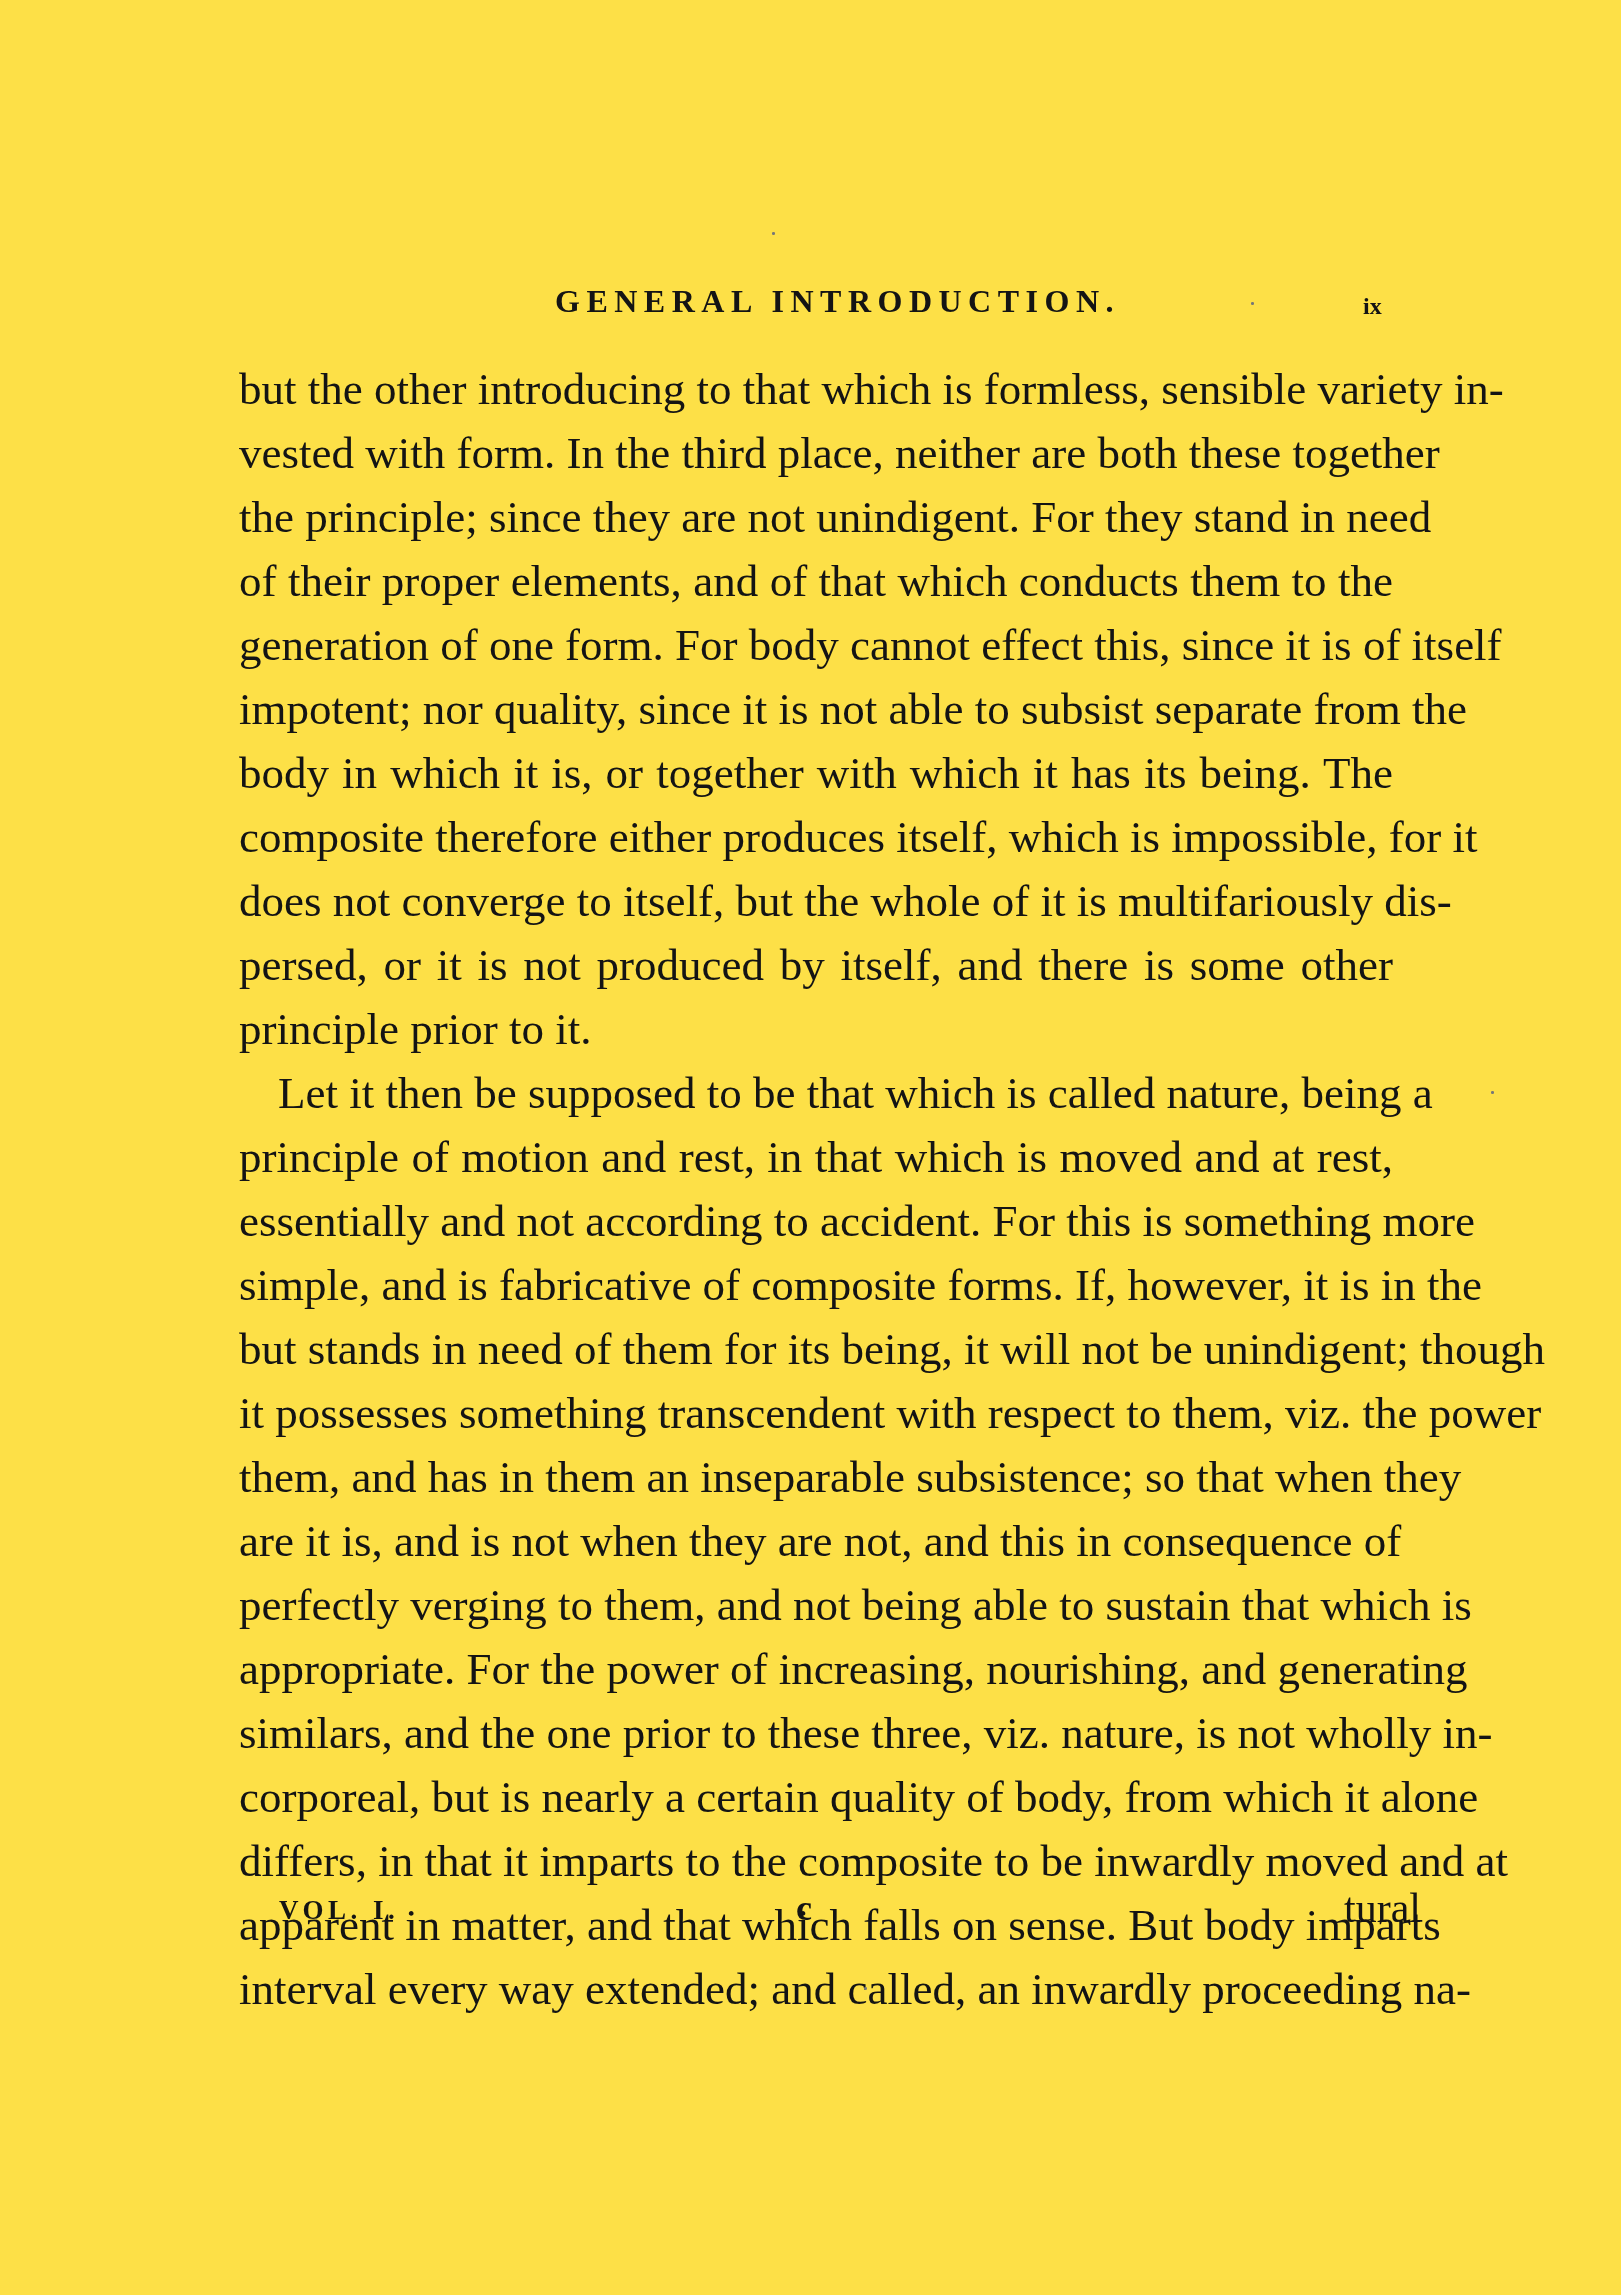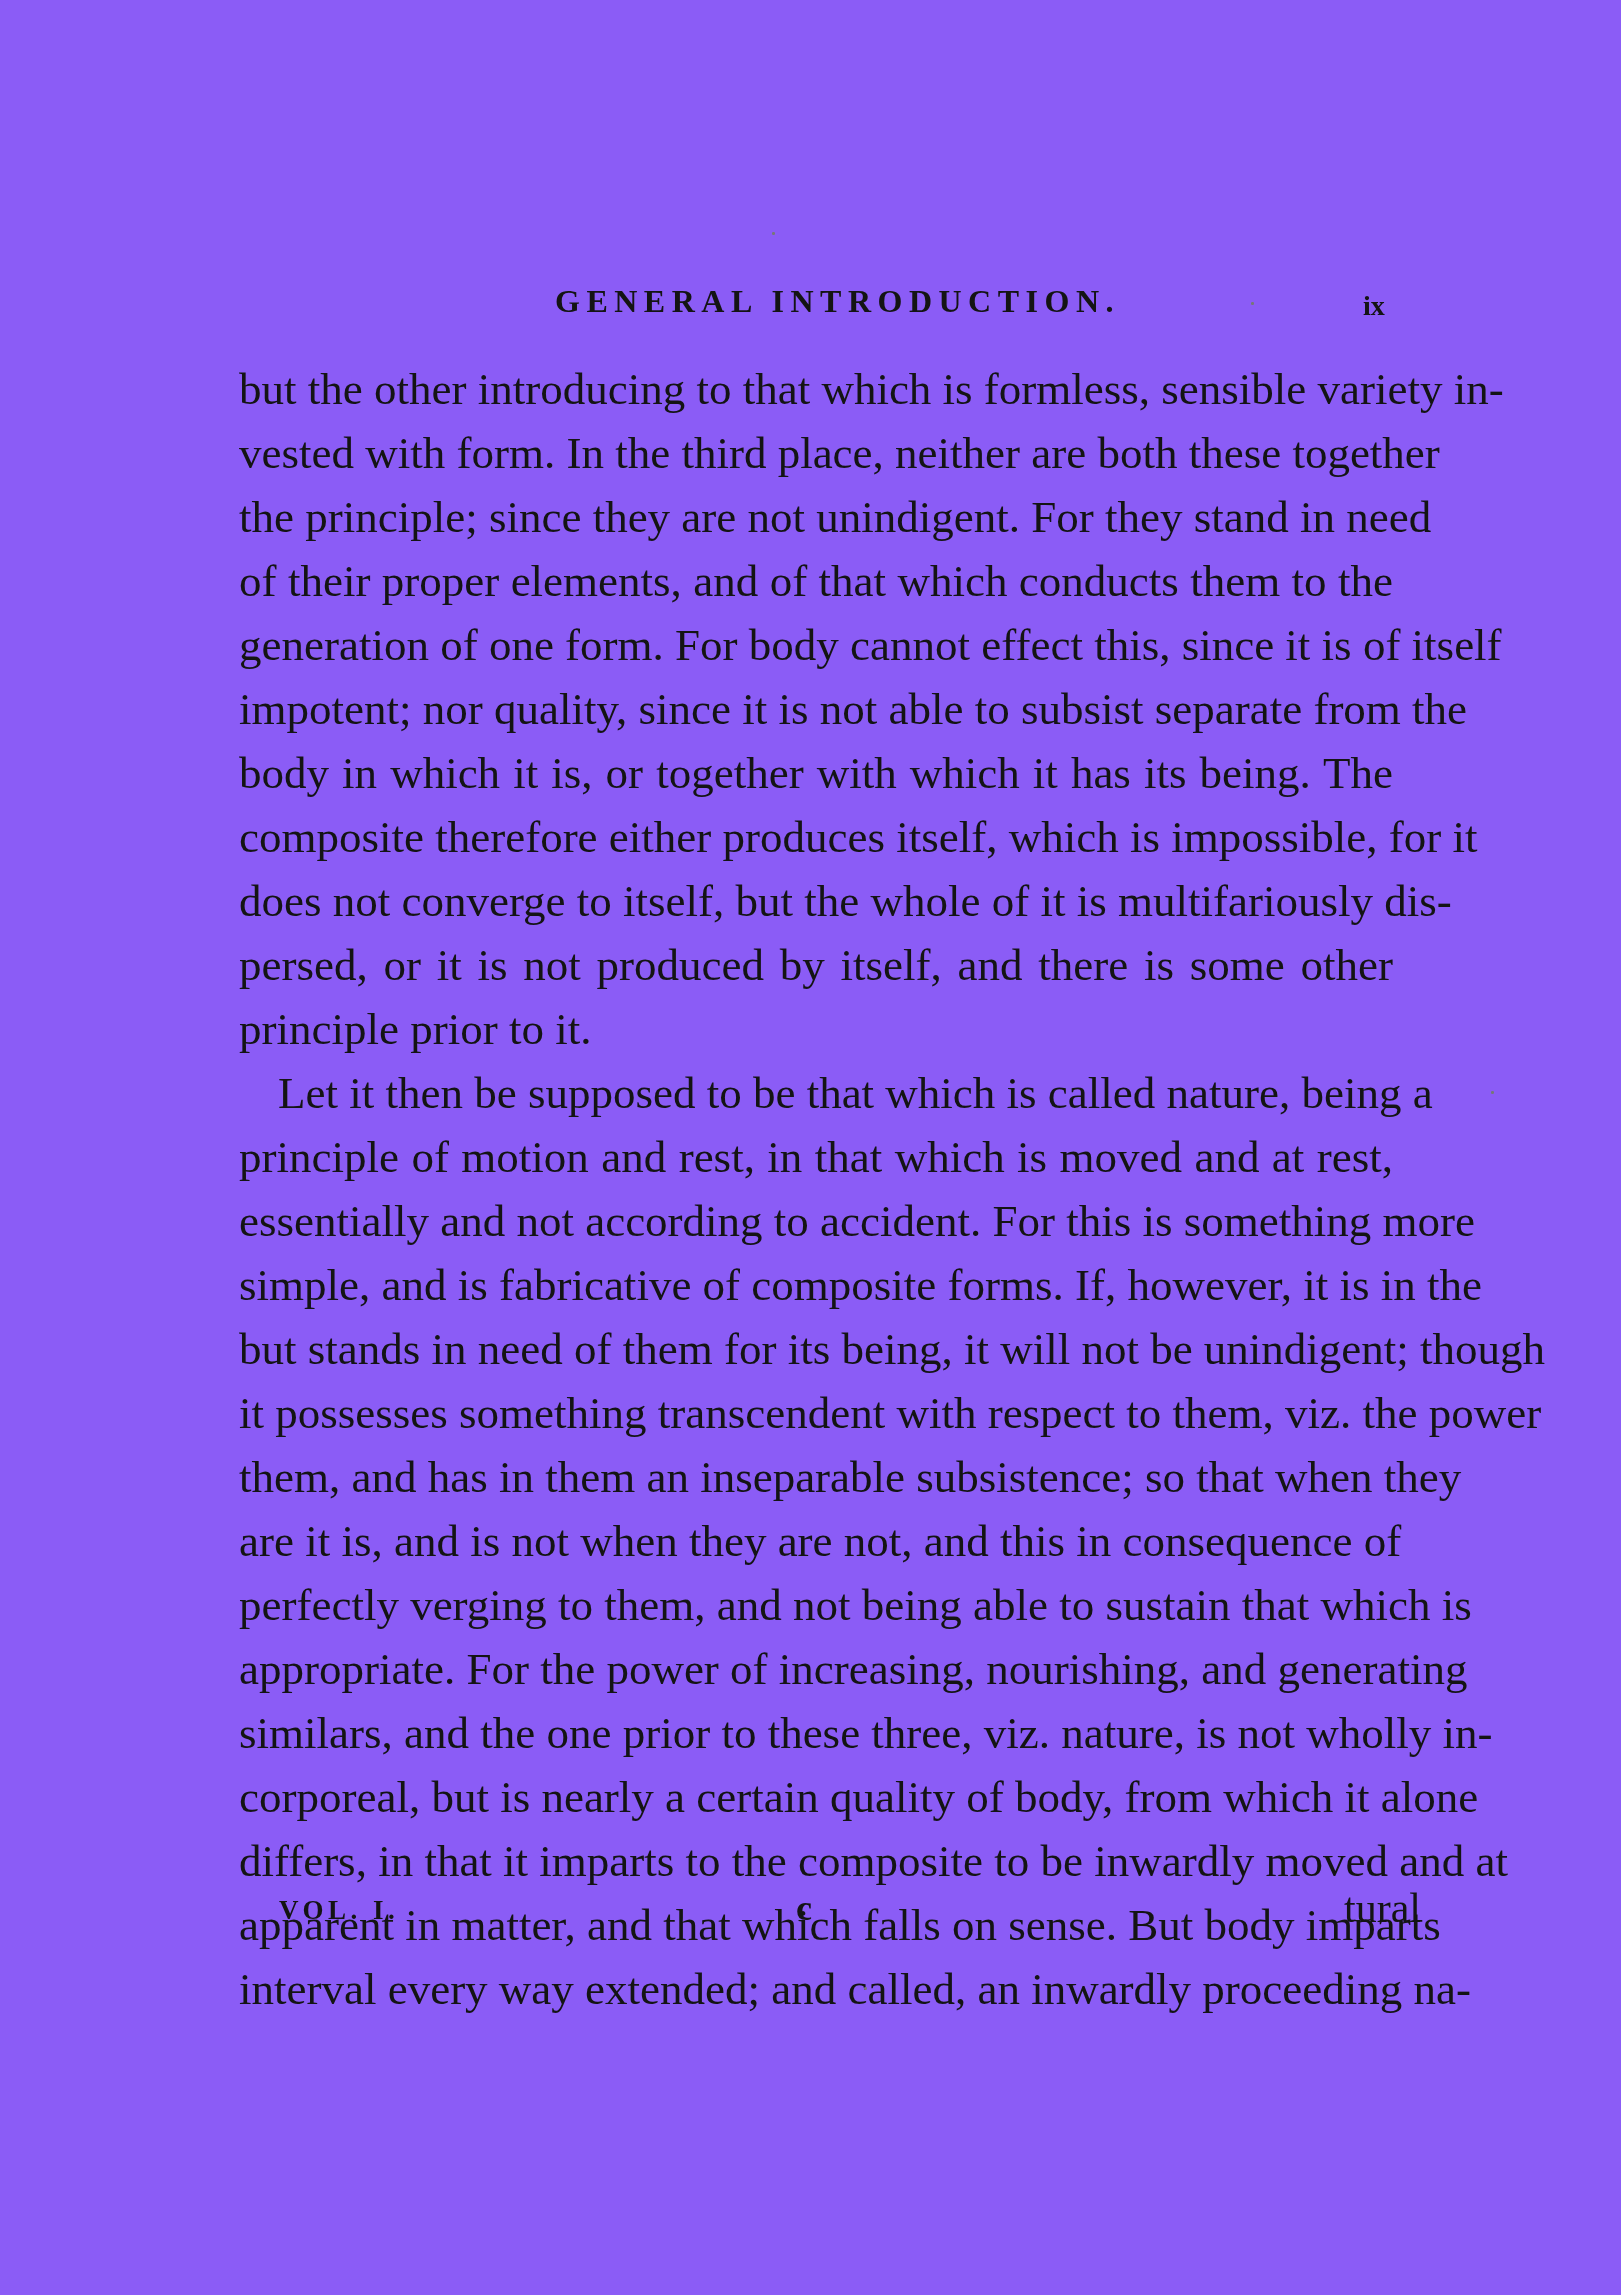--- a/index.html
+++ b/index.html
@@ -13,39 +13,39 @@
     position: relative;
     overflow: hidden;
     color: #141414;
     font-family: "Liberation Serif", "DejaVu Serif", serif;
   }
   .page {
     position: absolute;
     left: 0; top: 0;
     width: 1621px;
     height: 2295px;
-    background: #8b5cf6;
+    background: #fde047;
   }
   .running-head {
     position: absolute;
     left: 555px;
     top: 281px;
     width: 594px;
     height: 40px;
     font-size: 32px;
     font-weight: bold;
     letter-spacing: 6.5px;
     white-space: nowrap;
     line-height: 40px;
   }
   .page-number {
     position: absolute;
     left: 1363px;
     top: 286px;
-    font-size: 28px;
+    font-size: 24px;
     font-weight: bold;
     line-height: 40px;
   }
   .body-text {
     position: absolute;
     left: 239px;
     top: 357px;
     width: 1154px;
     font-size: 45px;
     line-height: 64px;

